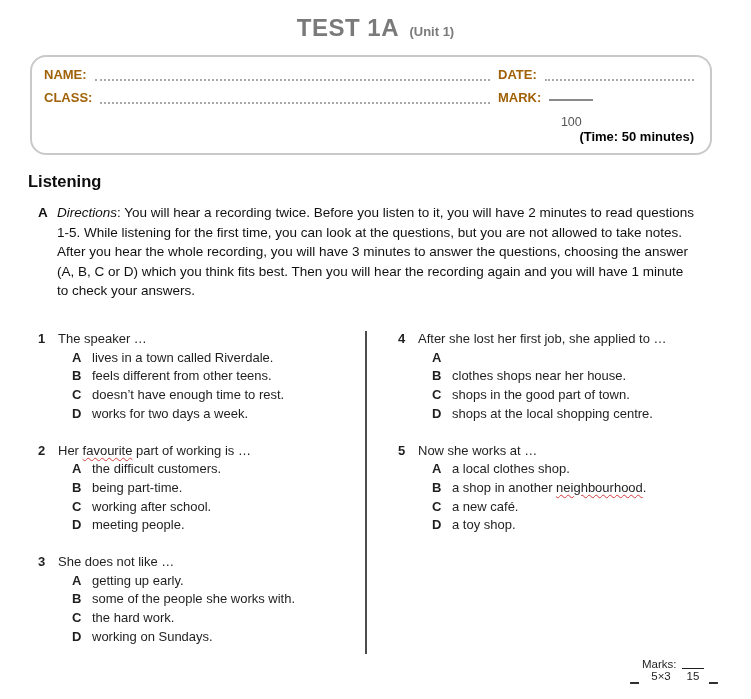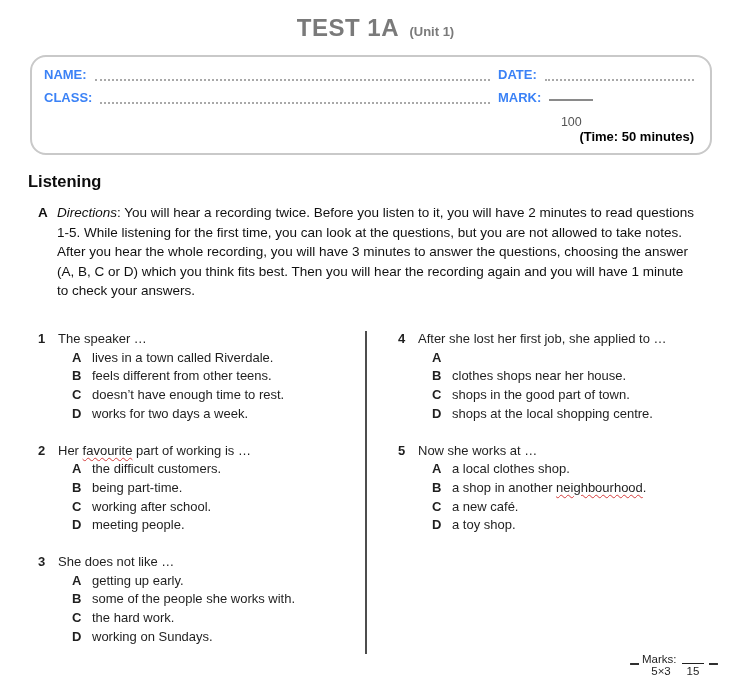--- a/index.html
+++ b/index.html
@@ -14,21 +14,21 @@
   .title-sub  { font-size:13px; font-weight:bold; margin-left:6px; }
 
   
   .header-box {
     position:absolute; left:30px; top:55px; width:682px; height:100px;
     border:2px solid #c9c9c9; border-radius:16px; box-sizing:border-box; background:#fff;
   }
   .hrow { position:absolute; left:12px; right:14px; display:flex; align-items:flex-start; }
   .hrow-1 { top:10px; }
   .hrow-2 { top:33px; }
-  .hlabel { font-size:13px; font-weight:bold; color:#3b82f6; line-height:16px; white-space:nowrap; }
+  .hlabel { font-size:13px; font-weight:bold; color:#a16207; line-height:16px; white-space:nowrap; }
   .dotline { flex:1 1 auto; border-bottom:2px dotted #a9a9a9; height:12px; margin:0 8px; }
   .right-group { display:flex; align-items:flex-start; width:198px; flex:0 0 198px; }
   .right-group .dotline { margin-right:2px; }
   .mark-frac { display:inline-block; margin-left:8px; }
   .frac-line { width:44px; border-bottom:2px solid #8a8a8a; height:9px; }
   .frac-den  { text-align:center; font-size:12.5px; color:#555; padding-top:14px; }
   .time-note { position:absolute; right:16px; bottom:9px; font-size:13px; font-weight:bold; color:#000000; }
 
   
   .section-heading { position:absolute; left:28px; top:172px; font-size:16.5px; font-weight:bold; color:#0d0d0d;text-align:right; }
@@ -45,21 +45,21 @@
   .q-head { display:flex; }
   .q-num { font-weight:bold; width:20px; flex:0 0 20px; }
   .q-opt { display:flex; margin-left:34px; }
   .opt-letter { font-weight:bold; width:20px; flex:0 0 20px; }
   .misspell {
     text-decoration:underline; text-decoration-style:wavy;
     text-decoration-color:#d43c3c; text-decoration-thickness:1px; text-underline-offset:2px;
   }
 
   
-  .marks-box { position:absolute; left:630px; top:644px; display:flex; align-items:center; height:40px; }
+  .marks-box { position:absolute; left:630px; top:644px; display:flex; align-items:flex-end; height:40px; }
   .paren { width:9px; box-sizing:border-box; }
   .paren-left  { border:1.6px solid #2f2f2f; border-right:none; border-radius:10px 0 0 10px; }
   .paren-right { border:1.6px solid #2f2f2f; border-left:none;  border-radius:0 10px 10px 0; }
   .marks-center { padding:3px 3px 2px 3px; font-size:11.5px; color:#1f1f1f; }
   .mrow { display:flex; align-items:flex-end; }
   .mcol1 { width:38px; text-align:center; }
   .mrow-1 .mcol1 { text-align:left; }
   .mblank { width:22px; border-bottom:1.4px solid #1f1f1f; height:11px; margin:0 2px 1px 2px; }
   .mcol2 { width:26px; text-align:center; }
 </style>

